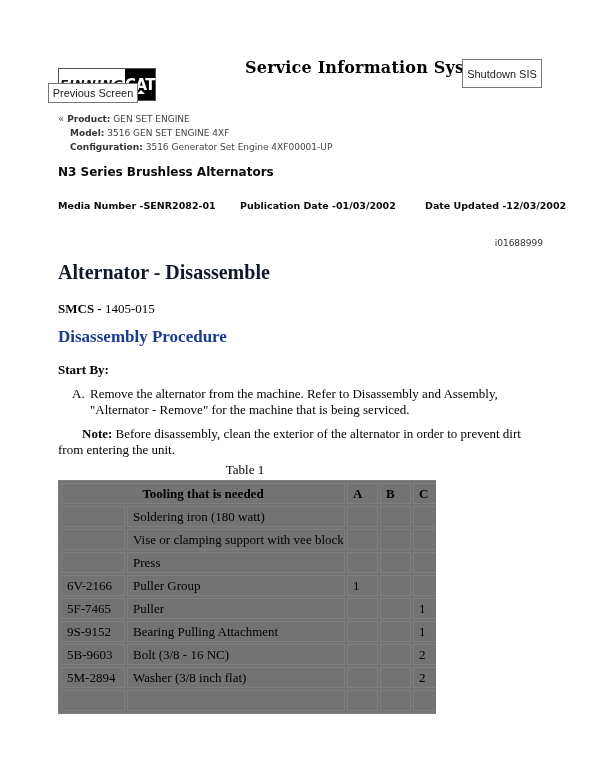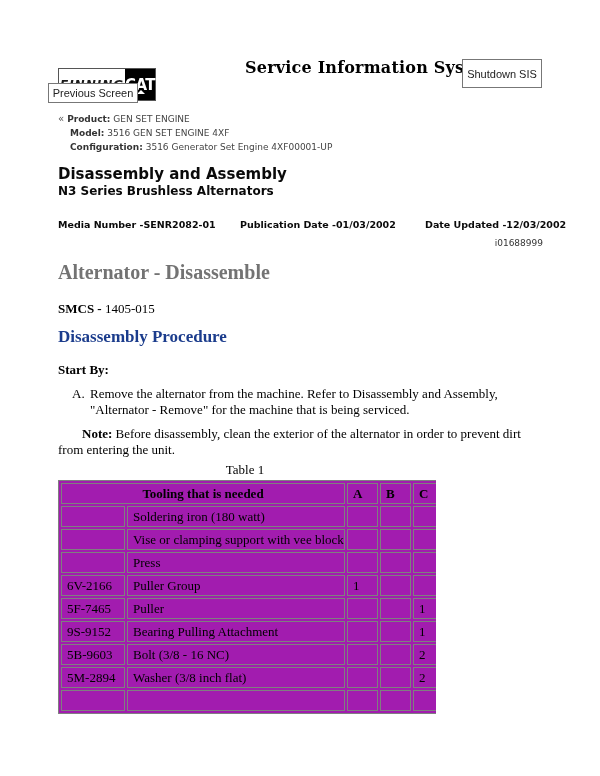--- a/index.html
+++ b/index.html
@@ -87,21 +87,21 @@
 
   .doc-id {
     position: absolute; top: 238px; right: 57px;
     font-family: "DejaVu Sans", sans-serif;
     font-size: 9px; color: #333;
   }
 
   
   .article-title {
     position: absolute; left: 58px; top: 261px;
-    font-size: 20px; font-weight: bold; color: #737373;
+    font-size: 20px; font-weight: bold; color: #0f172a;
   }
   .smcs-line {
     position: absolute; left: 58px; top: 301px;
     font-size: 13px;
   }
   .smcs-line .b { font-weight: bold; }
   .section-title {
     position: absolute; left: 58px; top: 327px;
     font-size: 17px; font-weight: bold; color: #1b3c8c;
   }
@@ -131,21 +131,21 @@
     width: 378px; height: 247px; overflow: hidden;
   }
   table.tooling {
     border-collapse: separate;
     border-spacing: 2px;
     border: 1px solid #7f7f7f;
     width: 374px;
     table-layout: fixed;
     font-family: "Liberation Serif", serif;
     font-size: 13px;
-    background: #a21caf;
+    background: #737373;
   }
   table.tooling th, table.tooling td {
     border: 1px solid #7f7f7f;
     padding: 2px 5px;
     line-height: 15px;
     height: 21px;
     overflow: hidden;
     white-space: nowrap;
     text-align: left;
     font-weight: normal;
@@ -176,21 +176,20 @@
     </div>
     <div class="row pi-indent">
       <span class="lbl">Model:</span>&nbsp;<span>3516 GEN SET ENGINE 4XF</span>
     </div>
     <div class="row pi-indent">
       <span class="lbl">Configuration:</span>&nbsp;<span>3516 Generator Set Engine 4XF00001-UP</span>
     </div>
   </div>
 
   <div class="doc-header">
-    <div class="doc-title">Disassembly and Assembly</div>
     <div class="doc-subtitle">N3 Series Brushless Alternators</div>
     <div class="media-line">
       <span class="media-number">Media Number -SENR2082-01</span>
       <span class="pub-date">Publication Date -01/03/2002</span>
       <span class="date-updated">Date Updated -12/03/2002</span>
     </div>
   </div>
 
   <div class="doc-id">i01688999</div>
 

